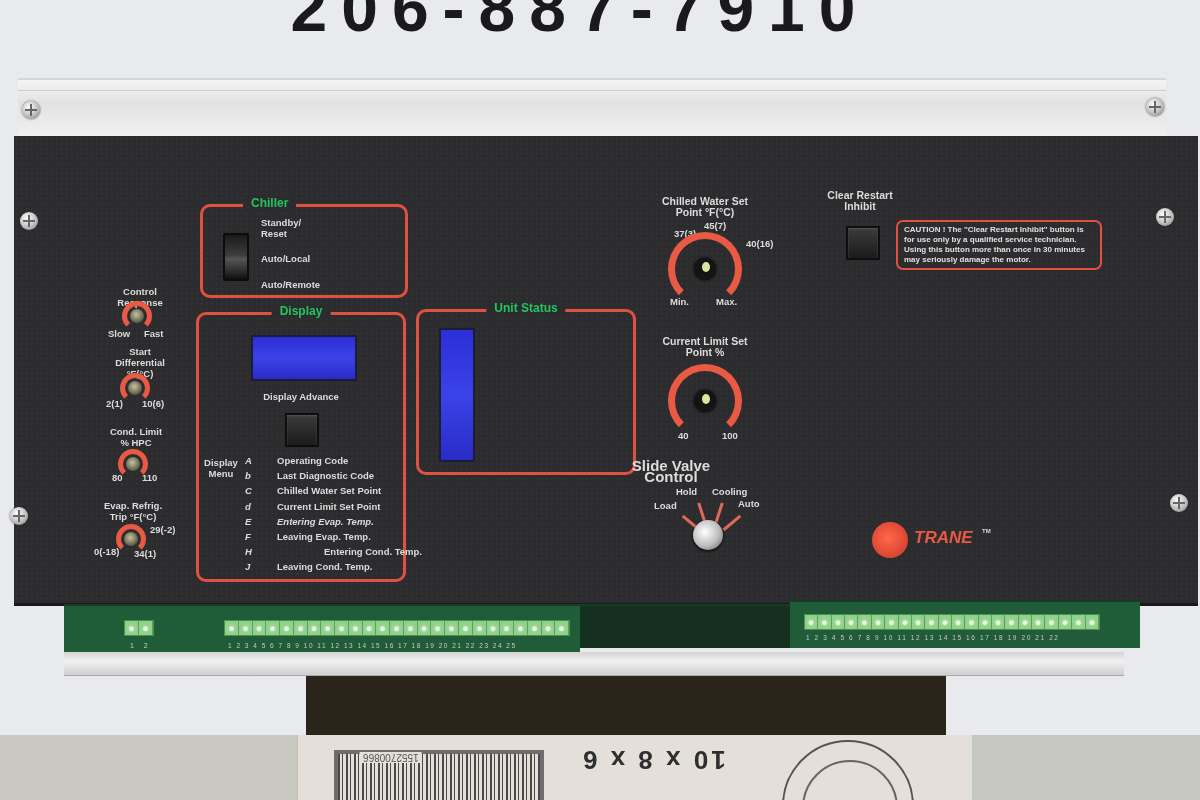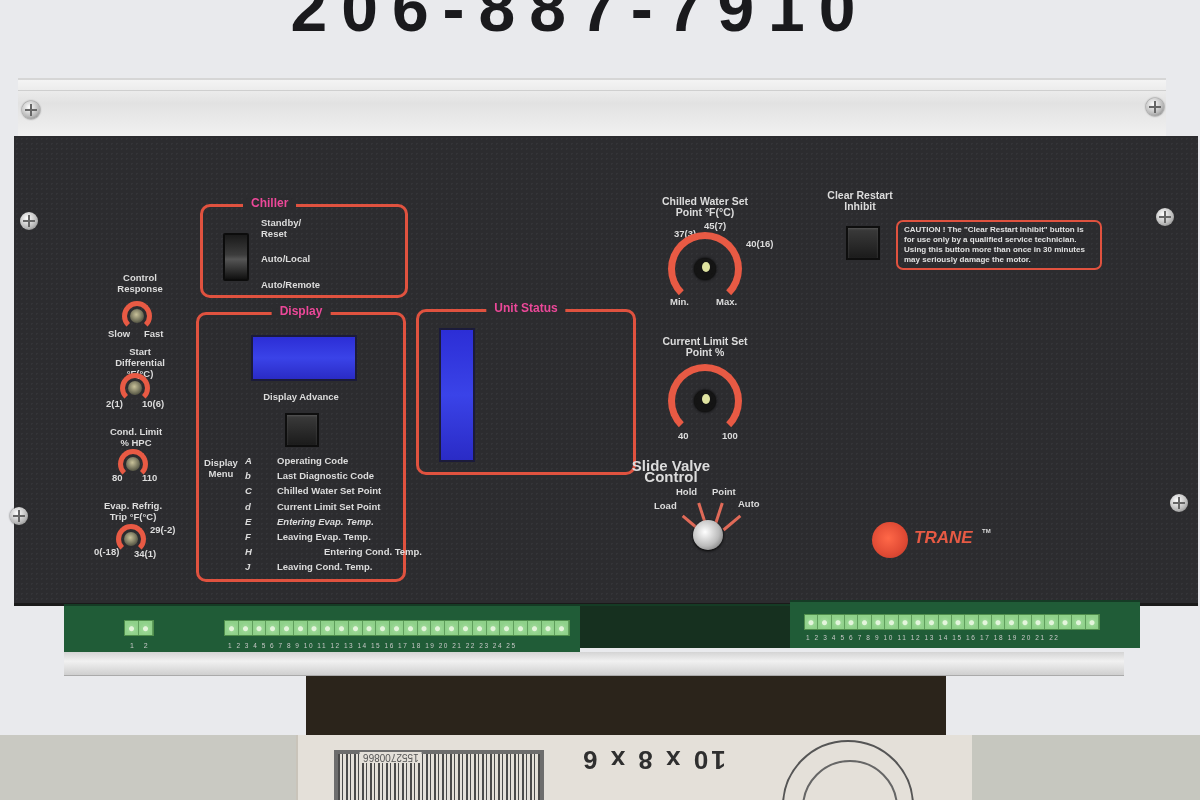--- a/index.html
+++ b/index.html
@@ -36,21 +36,21 @@
     background: #2c2c2f;
     background-image: radial-gradient(#343438 1px, transparent 1px);
     background-size: 5px 5px;
     border-bottom: 3px solid #1a1a1a;
   }
   .redbox {
     position: absolute; border: 3px solid #e0523f; border-radius: 10px;
   }
   .box-title {
     position: absolute; top: -11px; left: 50%; transform: translateX(-50%);
-    background: #2c2c2f; padding: 0 8px; font-weight: bold; font-size: 12px; color: #ec4899;
+    background: #2c2c2f; padding: 0 8px; font-weight: bold; font-size: 12px; color: #22c55e;
     white-space: nowrap;
   }
   .lbl { position: absolute; font-size: 9.5px; font-weight: bold; color: #dcdcdc; white-space: nowrap; line-height: 11px; }
   .ctr { text-align: center; }
   .small-knob {
     position: absolute; width: 30px; height: 30px; border-radius: 50%;
     border: 5px solid #e85a44; border-bottom-color: transparent;
   }
   .small-knob .pot {
     position: absolute; left: 3px; top: 3px; width: 14px; height: 14px; border-radius: 50%;
@@ -136,21 +136,21 @@
 <div class="rail"></div>
 <div class="screw" style="left:22px;top:101px"></div>
 <div class="screw" style="left:1146px;top:98px"></div>
 
 <div class="panel">
   <div class="screw" style="left:6px;top:76px"></div>
   <div class="screw" style="left:1142px;top:72px"></div>
   <div class="screw" style="left:-4px;top:371px"></div>
   <div class="screw" style="left:1156px;top:358px"></div>
 
-  <div class="lbl ctr" style="left:96px;top:136px;width:60px;white-space:normal">Control Response</div>
+  <div class="lbl ctr" style="left:96px;top:150px;width:60px;white-space:normal">Control Response</div>
   <div class="small-knob" style="left:108px;top:165px">
       <div class="pot"></div>
     </div>
   <div class="lbl" style="left:94px;top:192px">Slow</div>
   <div class="lbl" style="left:130px;top:192px">Fast</div>
 
   <div class="lbl ctr" style="left:96px;top:210px;width:60px;white-space:normal">Start Differential °F(°C)</div>
   <div class="small-knob" style="left:106px;top:237px">
       <div class="pot"></div>
     </div>
@@ -240,21 +240,21 @@
   <div class="lbl ctr" style="left:636px;top:200px;width:110px;font-size:10.5px;white-space:normal">Current Limit Set Point %</div>
   <div class="big-knob" style="left:654px;top:228px">
       <div class="pot"></div>
     </div>
   <div class="lbl" style="left:664px;top:294px">40</div>
   <div class="lbl" style="left:708px;top:294px">100</div>
 
   <div class="lbl ctr" style="left:612px;top:324px;width:90px;font-size:15px;white-space:normal">Slide Valve Control</div>
   <div class="lbl" style="left:640px;top:364px">Load</div>
   <div class="lbl" style="left:662px;top:350px">Hold</div>
-  <div class="lbl" style="left:698px;top:350px">Point</div>
+  <div class="lbl" style="left:698px;top:350px">Cooling</div>
   <div class="lbl" style="left:724px;top:362px">Auto</div>
   <div class="ray" style="left:684px;top:372px;transform:rotate(-50deg)"></div>
   <div class="ray" style="left:690px;top:366px;transform:rotate(-18deg)"></div>
   <div class="ray" style="left:700px;top:366px;transform:rotate(18deg)"></div>
   <div class="ray" style="left:708px;top:372px;transform:rotate(50deg)"></div>
   <div class="valve-btn" style="left:679px;top:384px"></div>
 
   <div class="lbl ctr" style="left:800px;top:54px;width:92px;font-size:10.5px;white-space:normal">Clear Restart Inhibit</div>
   <div class="sq-btn" style="left:832px;top:90px"></div>
   <div class="caution">CAUTION ! The "Clear Restart Inhibit" button is for use only by a qualified service technician. Using this button more than once in 30 minutes may seriously damage the motor.</div>

